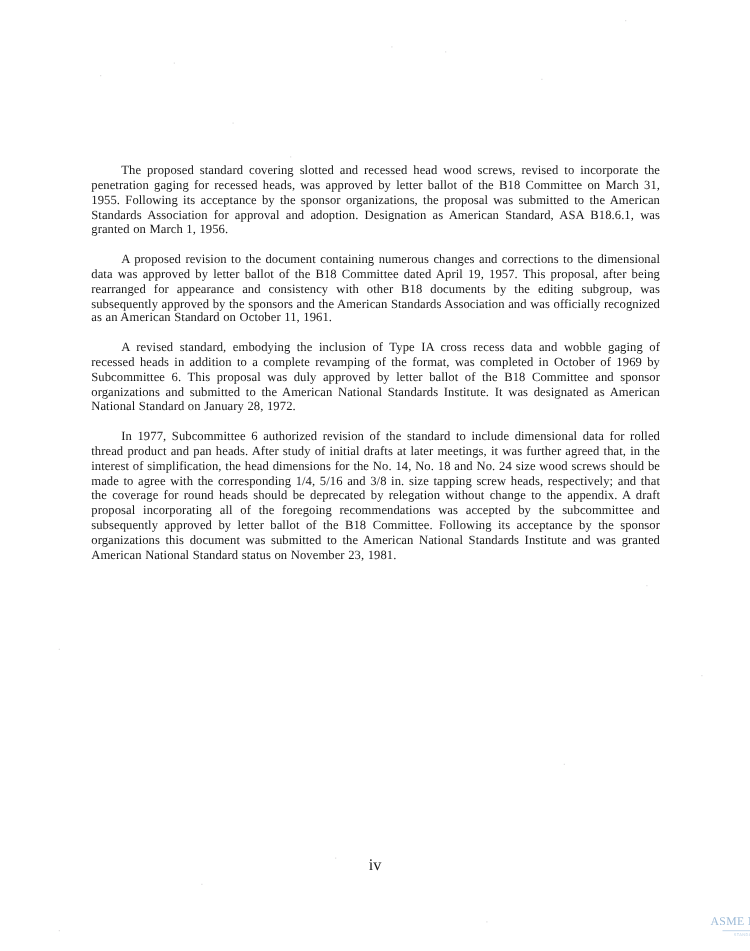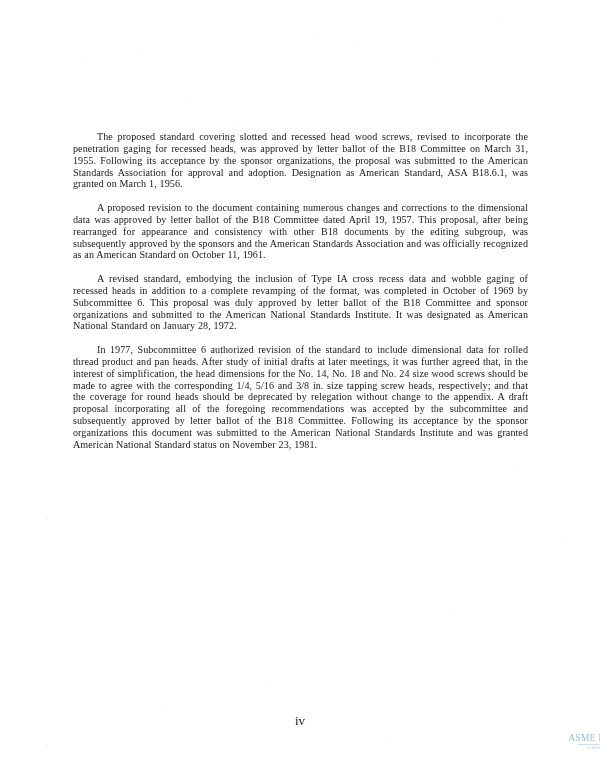--- a/index.html
+++ b/index.html
@@ -51,21 +51,20 @@
 
   .page-number {
     position: absolute;
     left: 0;
     right: 0;
     top: 684px;
     text-align: center;
     font-size: 13px;
     color: #1a1a1a;
     font-family: "Liberation Serif", "DejaVu Serif", serif;
-    margin-top: 29px;
   }
 
   .watermark {
     position: absolute;
     left: 533px;
     top: 733px;
     width: 64px;
     text-align: center;
     user-select: none;
     margin-left: 33px;

